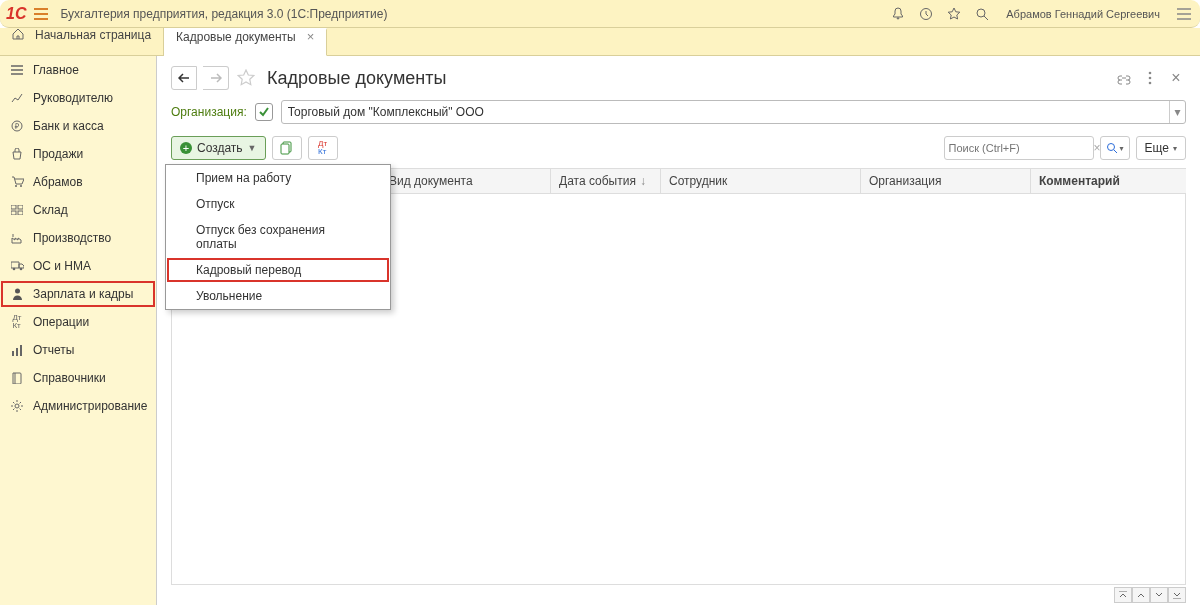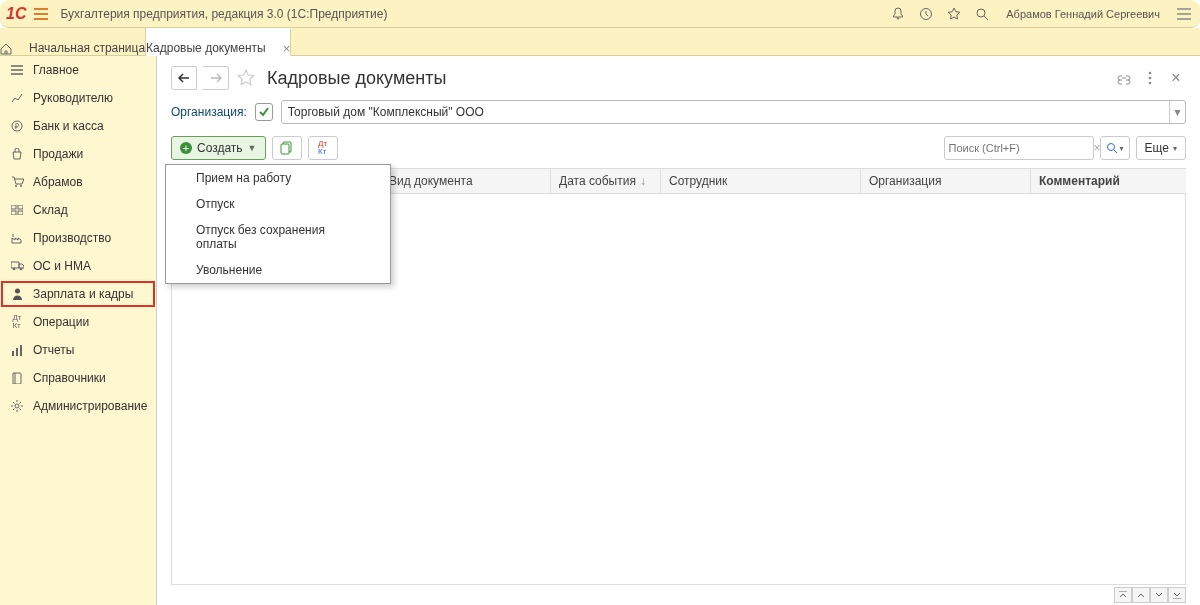--- a/index.html
+++ b/index.html
@@ -7,21 +7,21 @@
 
 .topbar { height: 28px; background: #fdf3c2; border-bottom: 1px solid #d9cf9a; display: flex; align-items: center; padding: 0 6px; border-radius: 9px; }
 .logo { color: #d9342b; font-weight: bold; font-size: 16px; margin-right: 4px; font-style: italic; }
 .top-ham { width: 22px; height: 22px; display: flex; align-items: center; justify-content: center; margin-right: 8px; cursor: pointer; }
 .top-title { color: #555; flex: 1; font-size: 12px; }
 .top-icons { display: flex; gap: 8px; align-items: center; }
 .ticon { width: 20px; height: 20px; display:flex;align-items:center;justify-content:center;cursor:pointer;color:#555; }
 .top-user { font-size: 11px; color: #555; padding: 0 6px; }
 
 .tabsrow { height: 28px; background: #fdf3c2; display: flex; align-items: stretch; border-bottom: 1px solid #d9cf9a; }
-.tab { display:flex; align-items:flex-end; gap:17px; padding: 0 0; border-right:1px solid #d9cf9a; cursor:pointer; font-size:12px; color:#444; }
+.tab { display:flex; align-items:flex-start; gap:11px; padding: 0 12px; border-right:1px solid #d9cf9a; cursor:pointer; font-size:12px; color:#444; }
 .tab.active { background:#fff; border-top:2px solid #fff; border-bottom:1px solid #fff; margin-bottom:-1px; }
 .tab .tclose { color:#888;font-size:13px;line-height:1; }
 .tab .ticon2 { color:#666; }
 
 .workspace { display:flex; height: 549px; }
 
 .sidebar { width:157px; background:#fef7d0; border-right:1px solid #ccc; }
 .side-item { display:flex; align-items:center; gap:9px; padding: 7px 10px; cursor:pointer; color:#333; font-size:12px; }
 .side-item.hl { outline:2px solid #d9342b; outline-offset:-3px; }
 .side-icon { width:14px; height:14px; display:flex;align-items:center;justify-content:center;color:#666;flex-shrink:0; }
@@ -29,21 +29,21 @@
 .main { flex:1; background:#fff; display:flex; flex-direction:column; position:relative; }
 .mhead { display:flex; align-items:center; padding: 10px 14px 6px 14px; gap:6px; }
 .navbtn { width:26px;height:24px;border:1px solid #ccc;background:#fff;display:flex;align-items:center;justify-content:center;cursor:pointer;color:#555; }
 .navbtn:first-child { border-radius:3px 0 0 3px; }
 .navbtn:nth-child(2) { border-radius:0 3px 3px 0; border-left:none; }
 .star { width:22px;height:22px;display:flex;align-items:center;justify-content:center;color:#bbb;cursor:pointer; }
 .ptitle { font-size:18px; color:#333; margin-left:4px; flex:1; }
 .hact { width:20px;height:20px;display:flex;align-items:center;justify-content:center;color:#888;cursor:pointer; }
 
 .orgrow { display:flex; align-items:center; gap:8px; padding: 4px 14px 8px 14px; }
-.orglbl { font-size:12px; color:#0c4a6e; }
+.orglbl { font-size:12px; color:#4d7c0f; }
 .chk { width:18px;height:18px;border:1px solid #999;display:flex;align-items:center;justify-content:center;color:#3a9138;cursor:pointer; border-radius:3px; }
 .orgsel { flex:1; height:24px; border:1px solid #bbb; border-radius:3px; display:flex; align-items:center; padding:0 6px; font-size:12px; background:#fff; }
 .orgsel .dd { width:16px;height:22px;border-left:1px solid #ccc;display:flex;align-items:center;justify-content:center;color:#888;margin-left:auto;margin-right:-6px; }
 
 .toolbar { display:flex; align-items:center; gap:6px; padding:4px 14px 8px 14px; position:relative; }
 .btn-create { height:24px; border:1px solid #6a9e58; background:#e8f5e3; border-radius:3px; display:flex;align-items:center;padding:0 8px;gap:5px;cursor:pointer;font-size:12px;color:#333; }
 .btn-create .plus { width:12px;height:12px;border-radius:50%;background:#3a9138;color:#fff;display:flex;align-items:center;justify-content:center;font-size:11px;line-height:1; }
 .btn-create .car { color:#666;font-size:9px; }
 .tbtn { width:30px;height:24px;border:1px solid #ccc;border-radius:3px;background:#fff;display:flex;align-items:center;justify-content:center;cursor:pointer;color:#555; }
 .spacer { flex:1; }
@@ -317,20 +317,21 @@
         </div>
       <div class="btn-more">
           <span>Еще</span>
           <span style="font-size:8px;color:#666;">▾</span>
         </div>
 
       <div class="dropdown">
         <div class="dd-item">Прием на работу</div>
         <div class="dd-item">Отпуск</div>
         <div class="dd-item">Отпуск без сохранения оплаты</div>
+        <div class="dd-item hl">Кадровый перевод</div>
         <div class="dd-item">Увольнение</div>
       </div>
     </div>
 
     <div class="thead">
       <div class="th" style="width:110px">
           <span>Дата</span>
         </div>
       <div class="th" style="width:100px">
           <span>Номер</span>

